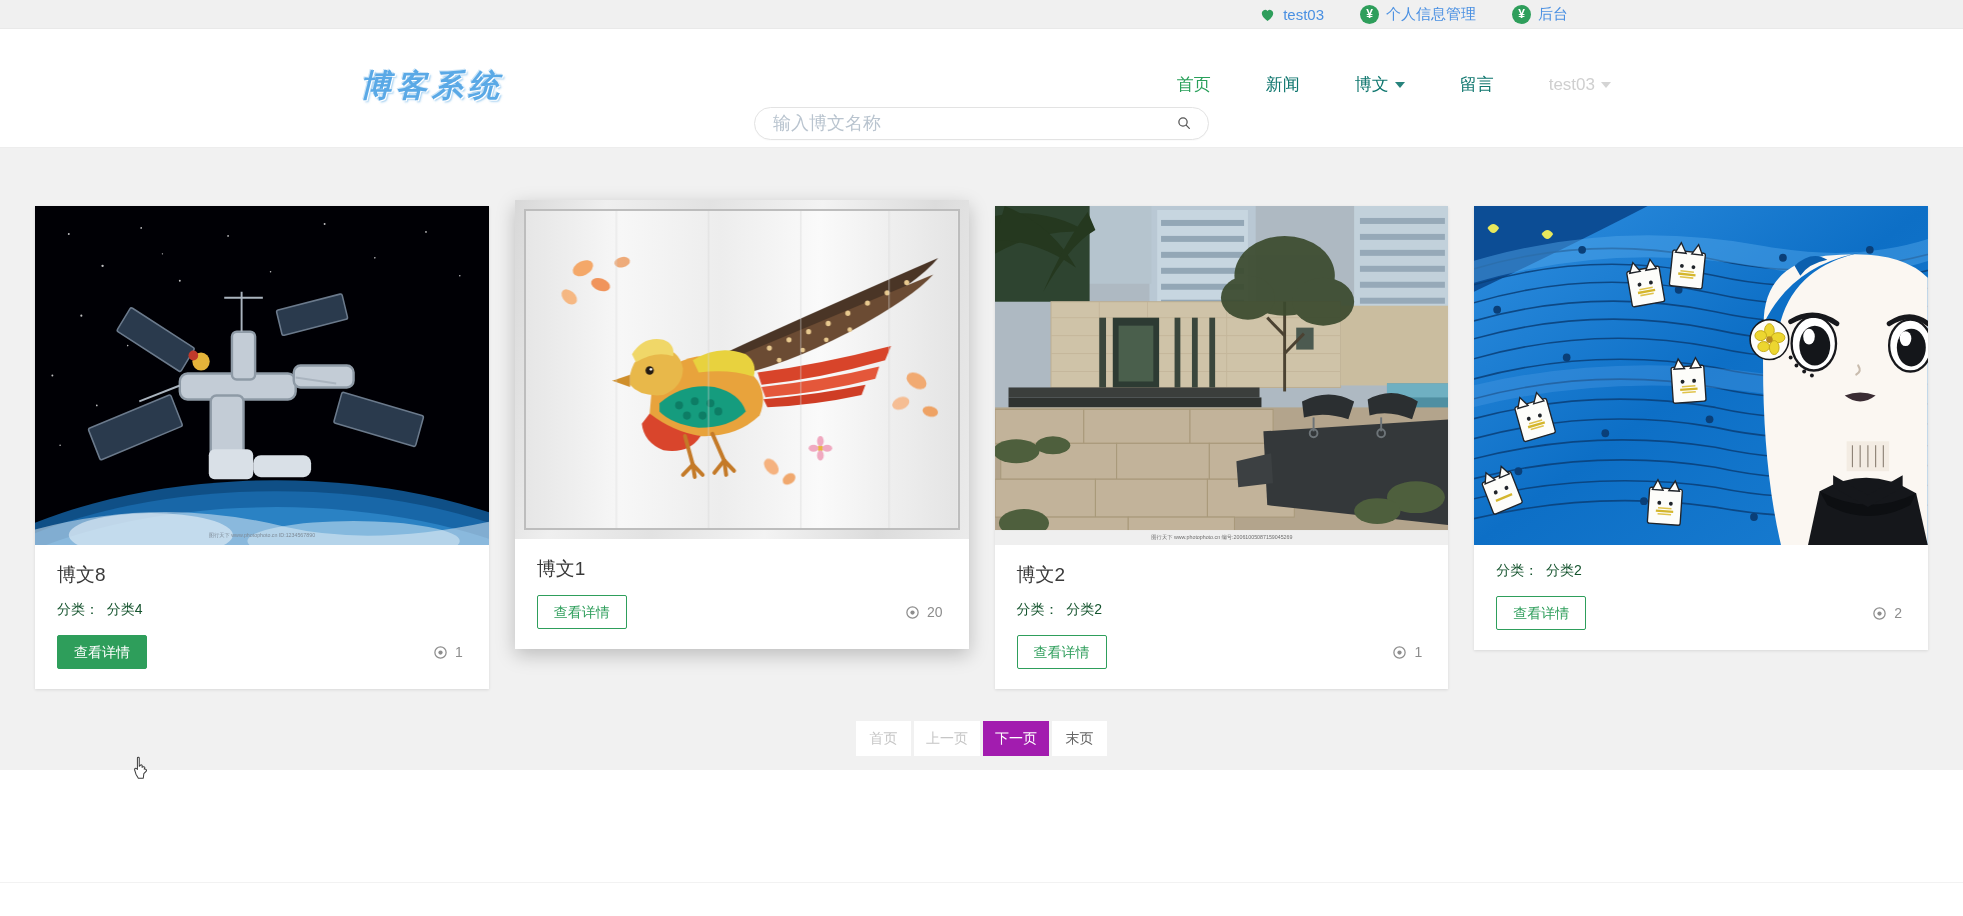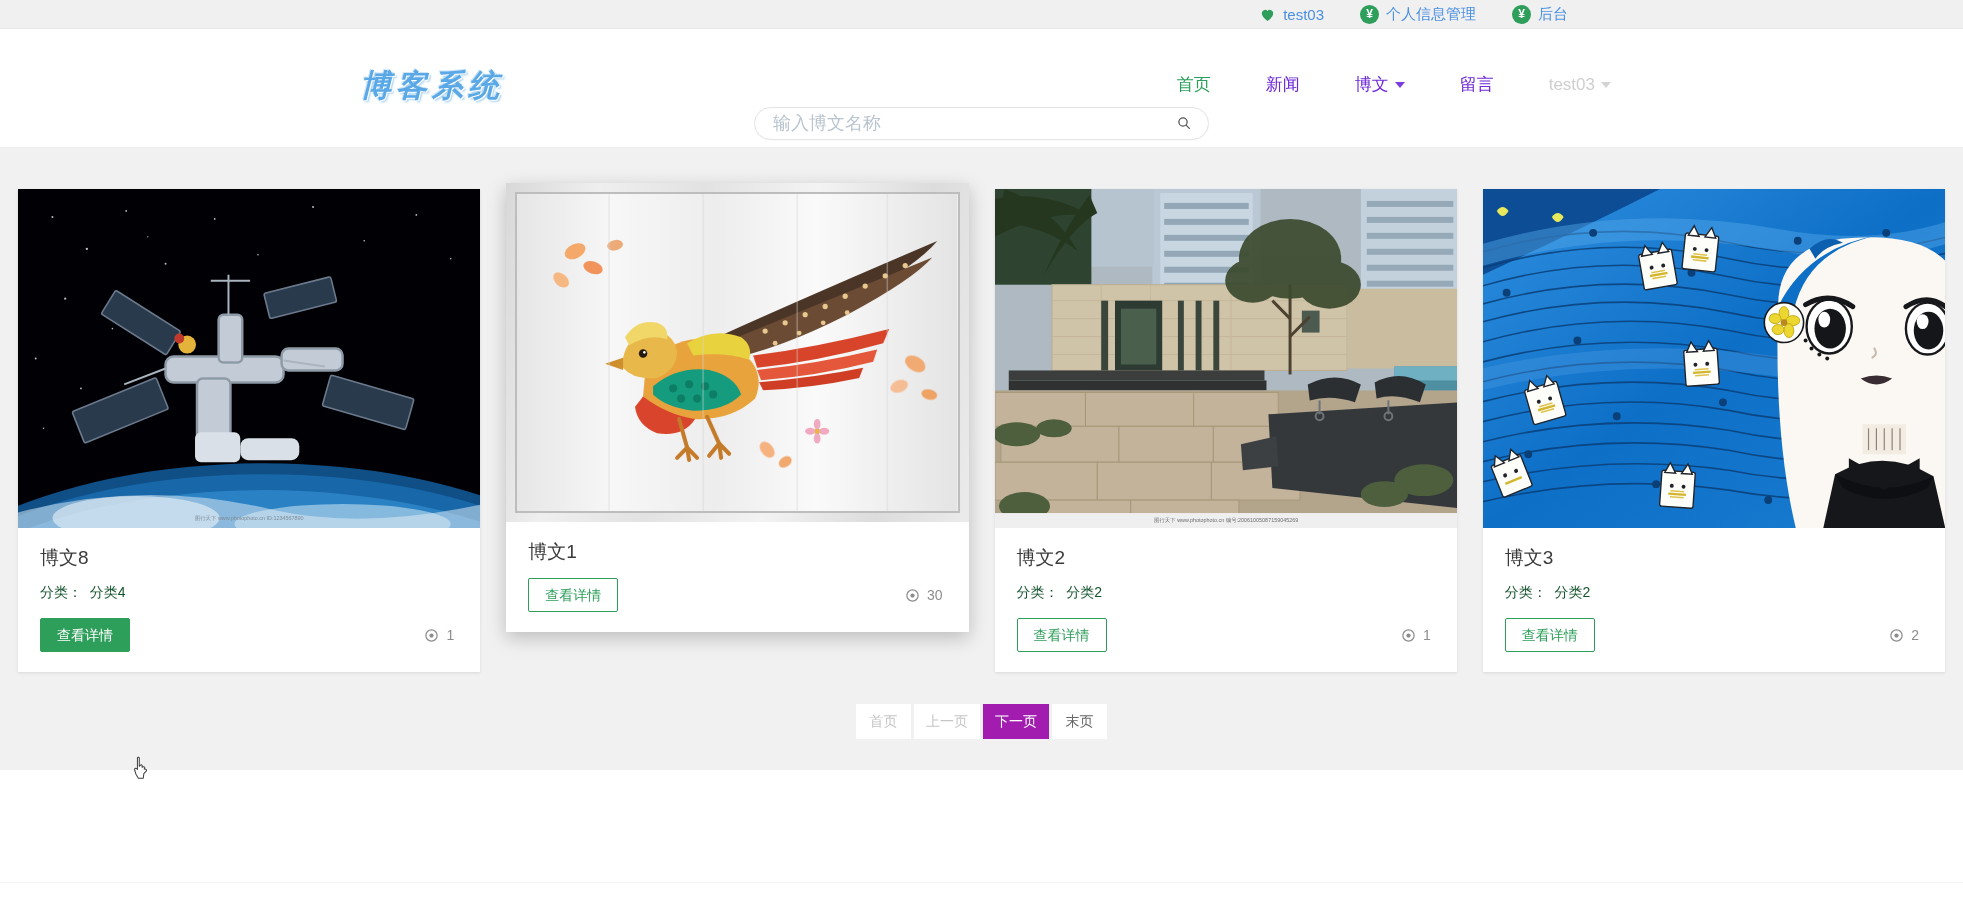--- a/index.html
+++ b/index.html
@@ -79,21 +79,21 @@
   .nav {
     position: absolute;
     right: 352px;
     top: 44px;
     display: flex;
     align-items: center;
     gap: 55px;
   }
   .nav-item {
     font-size: 17px;
-    color: #6d28d9;
+    color: #0f766e;
     cursor: pointer;
     white-space: nowrap;
     display: flex;
     align-items: center;
     gap: 6px;
   }
   .nav-item.active { color: #29a05a; }
   .nav-item.muted  { color: #cfcfcf; }
   .caret {
     display: inline-block;
@@ -133,21 +133,21 @@
     background: transparent;
     font-family: "Liberation Sans", "DejaVu Sans", sans-serif;
   }
   .searchbox input::placeholder { color: #b9c4cf; }
   .search-icon { width:16px; height:16px; flex: 0 0 16px; cursor:pointer; }
 
   
   .main {
     background: #f1f1f1;
     height: 622px;
-    padding: 0;
+    padding: 17px;
     position: relative;
   }
   .grid {
     display: flex;
     gap: 26px;
     padding: 41px 18px 0 18px;
     align-items: flex-start;
   }
   .card {
     flex: 1 1 0;
@@ -534,21 +534,21 @@
         <div class="card-title">博文1</div>
         <div class="card-foot">
           <button class="btn-detail">查看详情</button>
           <span class="views">
             <span class="eye-icon">
               <svg viewBox="0 0 24 24" width="15" height="15">
                 <circle cx="12" cy="12" r="9" fill="none" stroke="#8d8d8d" stroke-width="2"></circle>
                 <circle cx="12" cy="12" r="3.4" fill="#8d8d8d"></circle>
               </svg>
             </span>
-            <span>30</span>
+            <span>20</span>
           </span>
         </div>
       </div>
     </div>
 
     <div class="card">
       <div class="card-img">
         <div class="art-arch">
           <svg viewBox="0 0 470 340" width="100%" height="100%" preserveAspectRatio="none">
             <rect width="470" height="340" fill="#aeb9c2"></rect>
@@ -836,21 +836,20 @@
                 <line x1="424" y1="240" x2="424" y2="262"></line>
               </g>
               <path d="M358 286 Q408 258 458 288 L470 340 L346 340 Z" fill="#15171b"></path>
               <path d="M358 286 Q408 312 458 288 L452 300 Q408 322 366 300 Z" fill="#0d0f12"></path>
               <path d="M372 270 L408 290 L444 270 L444 282 L408 302 L372 282 Z" fill="#15171b"></path>
             </g>
           </svg>
         </div>
       </div>
       <div class="card-body">
-        <div class="card-title">博文3</div>
         <div class="card-cat">
           <span>分类：</span>
           &nbsp;<span>分类2</span>
         </div>
         <div class="card-foot">
           <button class="btn-detail">查看详情</button>
           <span class="views">
             <span class="eye-icon">
               <svg viewBox="0 0 24 24" width="15" height="15">
                 <circle cx="12" cy="12" r="9" fill="none" stroke="#8d8d8d" stroke-width="2"></circle>

